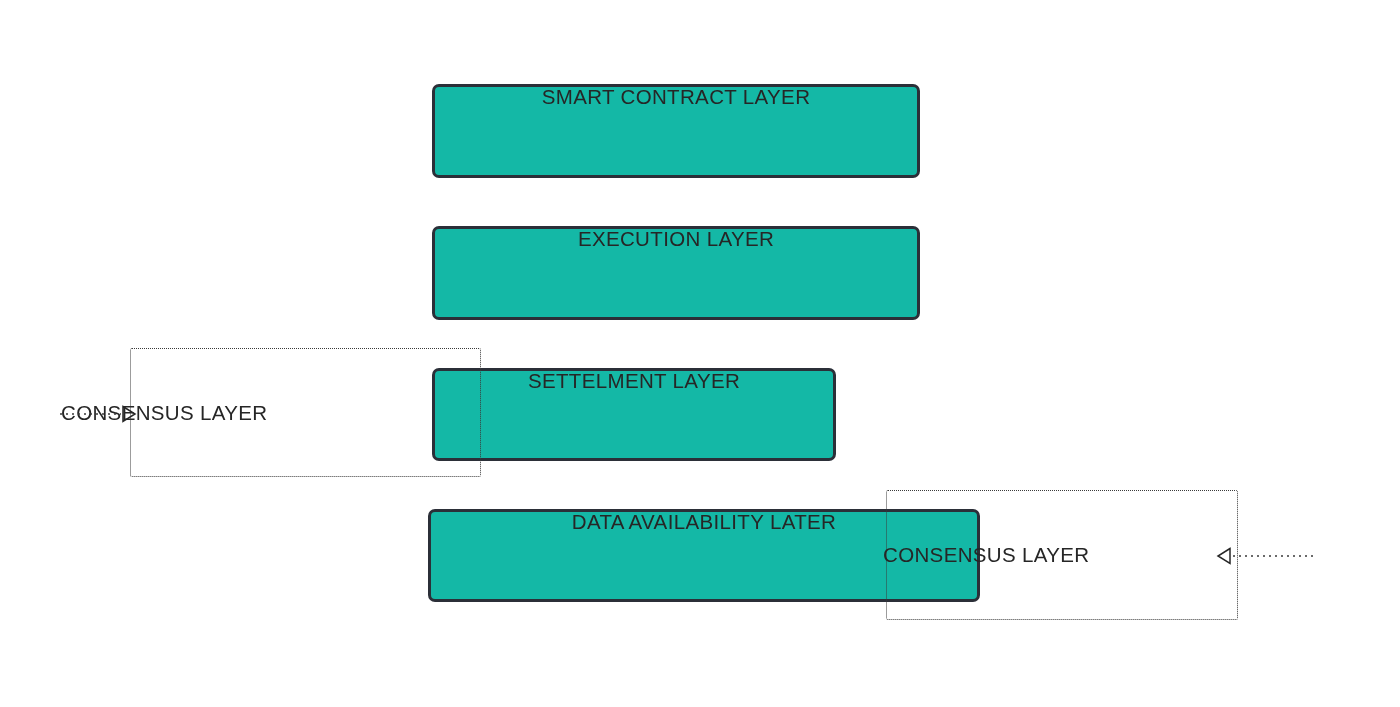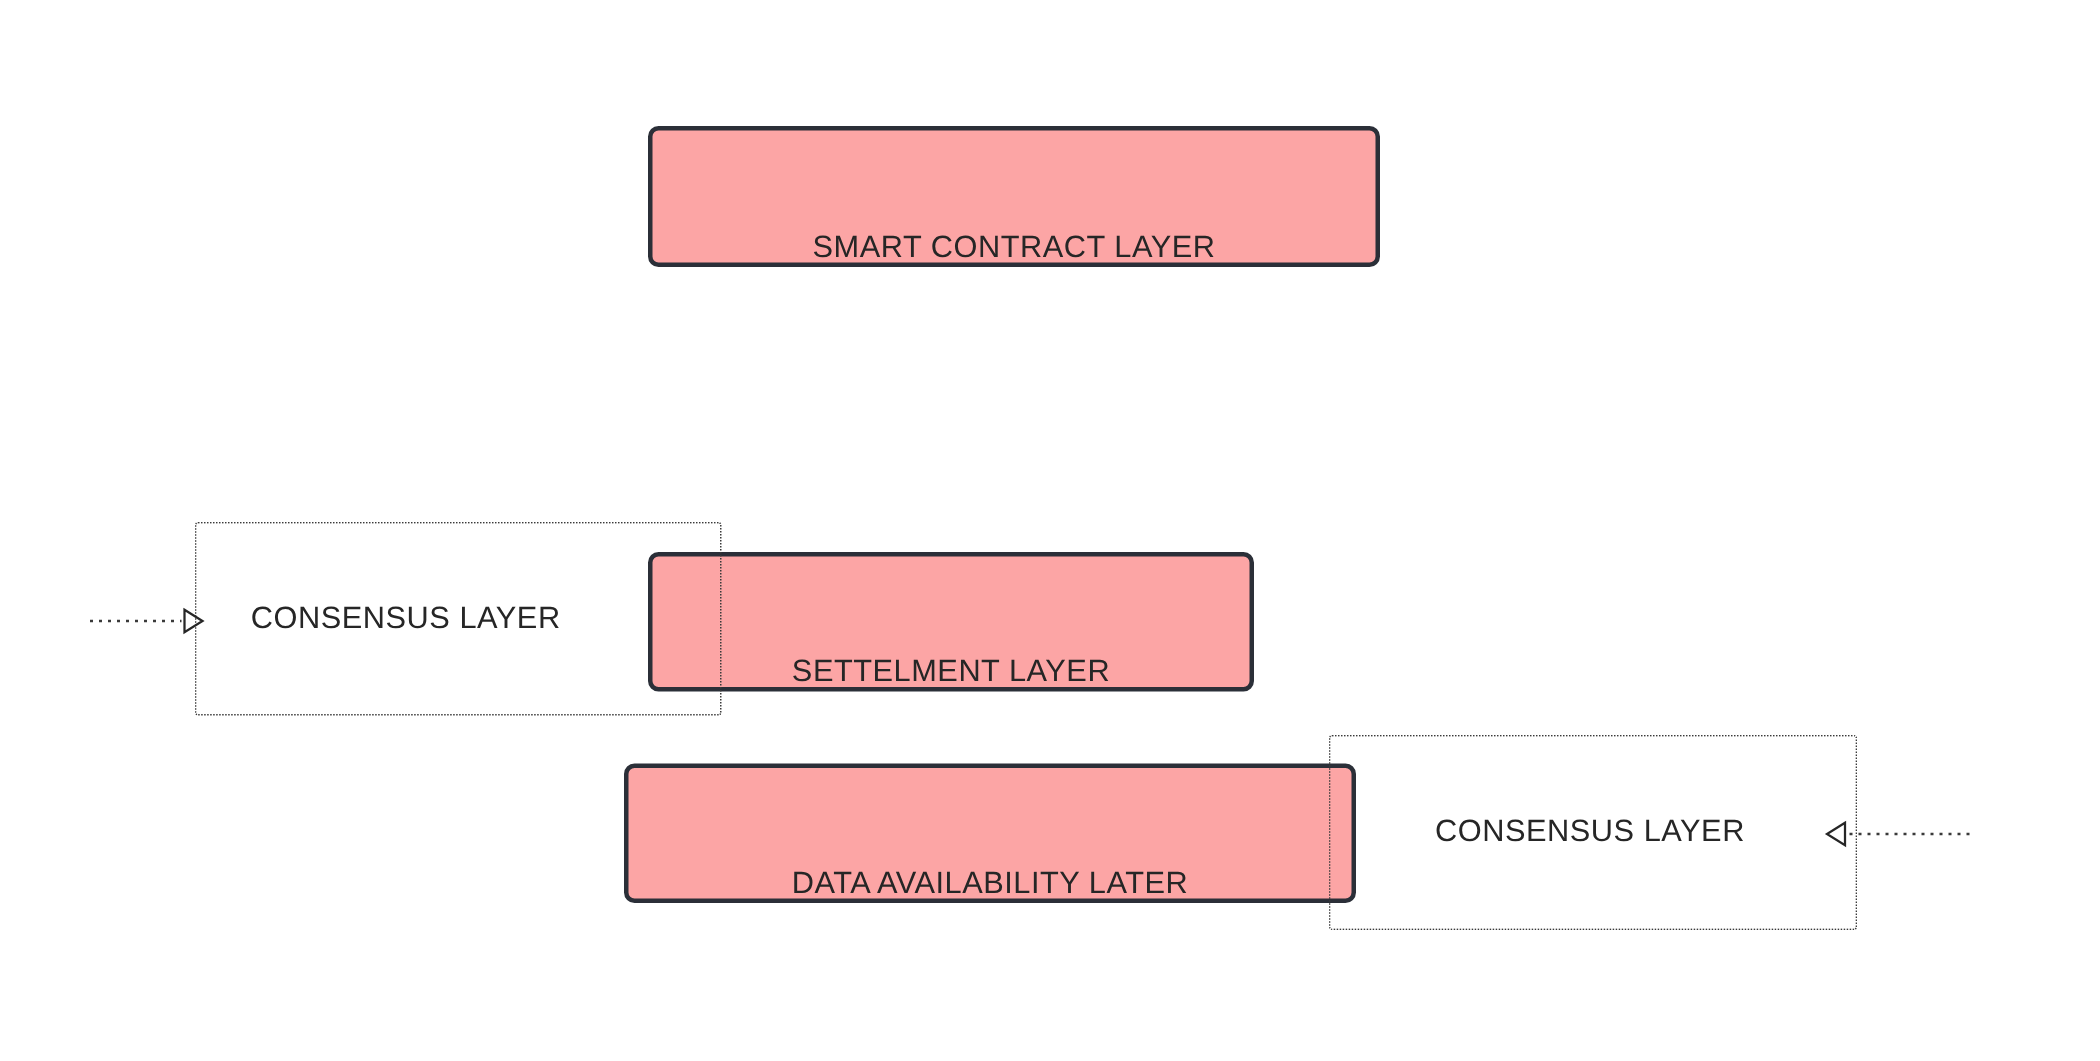--- a/index.html
+++ b/index.html
@@ -16,44 +16,44 @@
     width: 1400px;
     height: 707px;
     background: #ffffff;
     overflow: hidden;
   }
 
   
   .layer-box {
     position: absolute;
     box-sizing: border-box;
-    background: #fca5a5;
+    background: #14b8a6;
     border: 3.4px solid #2b2f38;
     border-radius: 7px;
     display: flex;
-    align-items: flex-end;
+    align-items: flex-start;
     justify-content: center;
     z-index: 3;
   }
   .layer-box .layer-label {
     font-family: "Liberation Sans", sans-serif;
     font-size: 20.5px;
     font-weight: 400;
     letter-spacing: 0.35px;
     color: #262626;
     white-space: nowrap;
     text-align: center;
     line-height: 1;
   }
 
   
   #box-smart-contract { left: 432px; top: 84px;  width: 488px; height: 94px; }
   #box-execution      { left: 432px; top: 226px; width: 488px; height: 94px; }
   #box-settlement     { left: 432px; top: 368px; width: 404px; height: 93px; }
-  #box-data-avail     { left: 416px; top: 509px; width: 488px; height: 93px; }
+  #box-data-avail     { left: 428px; top: 509px; width: 552px; height: 93px; }
 
   
   .group-box {
     position: absolute;
     box-sizing: border-box;
     background: transparent;
     border: 1.6px dotted #3a3a3a;
     border-radius: 2px;
     display: flex;
     align-items: center;
@@ -61,21 +61,21 @@
     z-index: 4;
     pointer-events: auto;
   }
   .group-box .group-label {
     font-family: "Liberation Sans", sans-serif;
     font-size: 20.5px;
     font-weight: 400;
     letter-spacing: 0.35px;
     color: #262626;
     white-space: nowrap;
-    text-align: center;
+    text-align: left;
     line-height: 1;
     background: transparent;
   }
   #group-consensus-left  { left: 130px; top: 348px; width: 351px; height: 129px; }
   #group-consensus-right { left: 886px; top: 490px; width: 352px; height: 130px; }
 
   
   #group-consensus-left .group-label {
     position: absolute;
     left: 0; right: 0;
@@ -102,20 +102,23 @@
 </style>
 </head>
 <body>
 
 <div id="canvas">
 
   <div class="layer-box" id="box-smart-contract">
     <span class="layer-label">SMART CONTRACT LAYER</span>
   </div>
 
+  <div class="layer-box" id="box-execution">
+    <span class="layer-label">EXECUTION LAYER</span>
+  </div>
 
   <div class="layer-box" id="box-settlement">
     <span class="layer-label">SETTELMENT LAYER</span>
   </div>
 
   <div class="layer-box" id="box-data-avail">
     <span class="layer-label">DATA AVAILABILITY LATER</span>
   </div>
 
   <div class="group-box" id="group-consensus-left">

